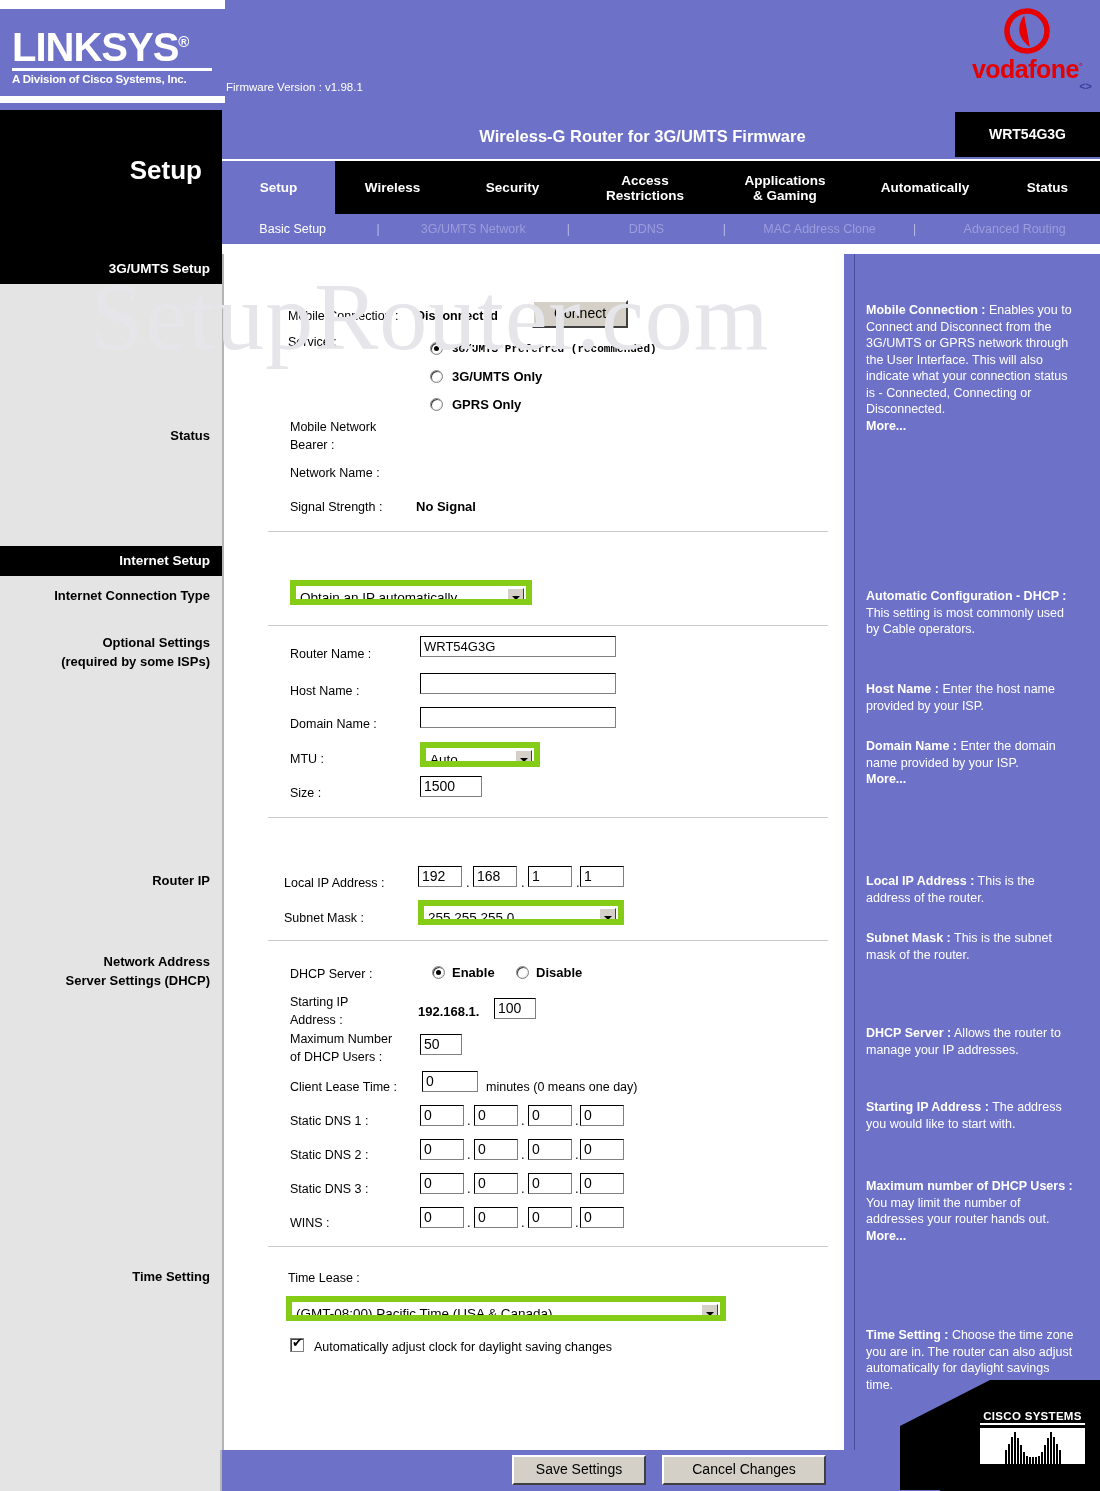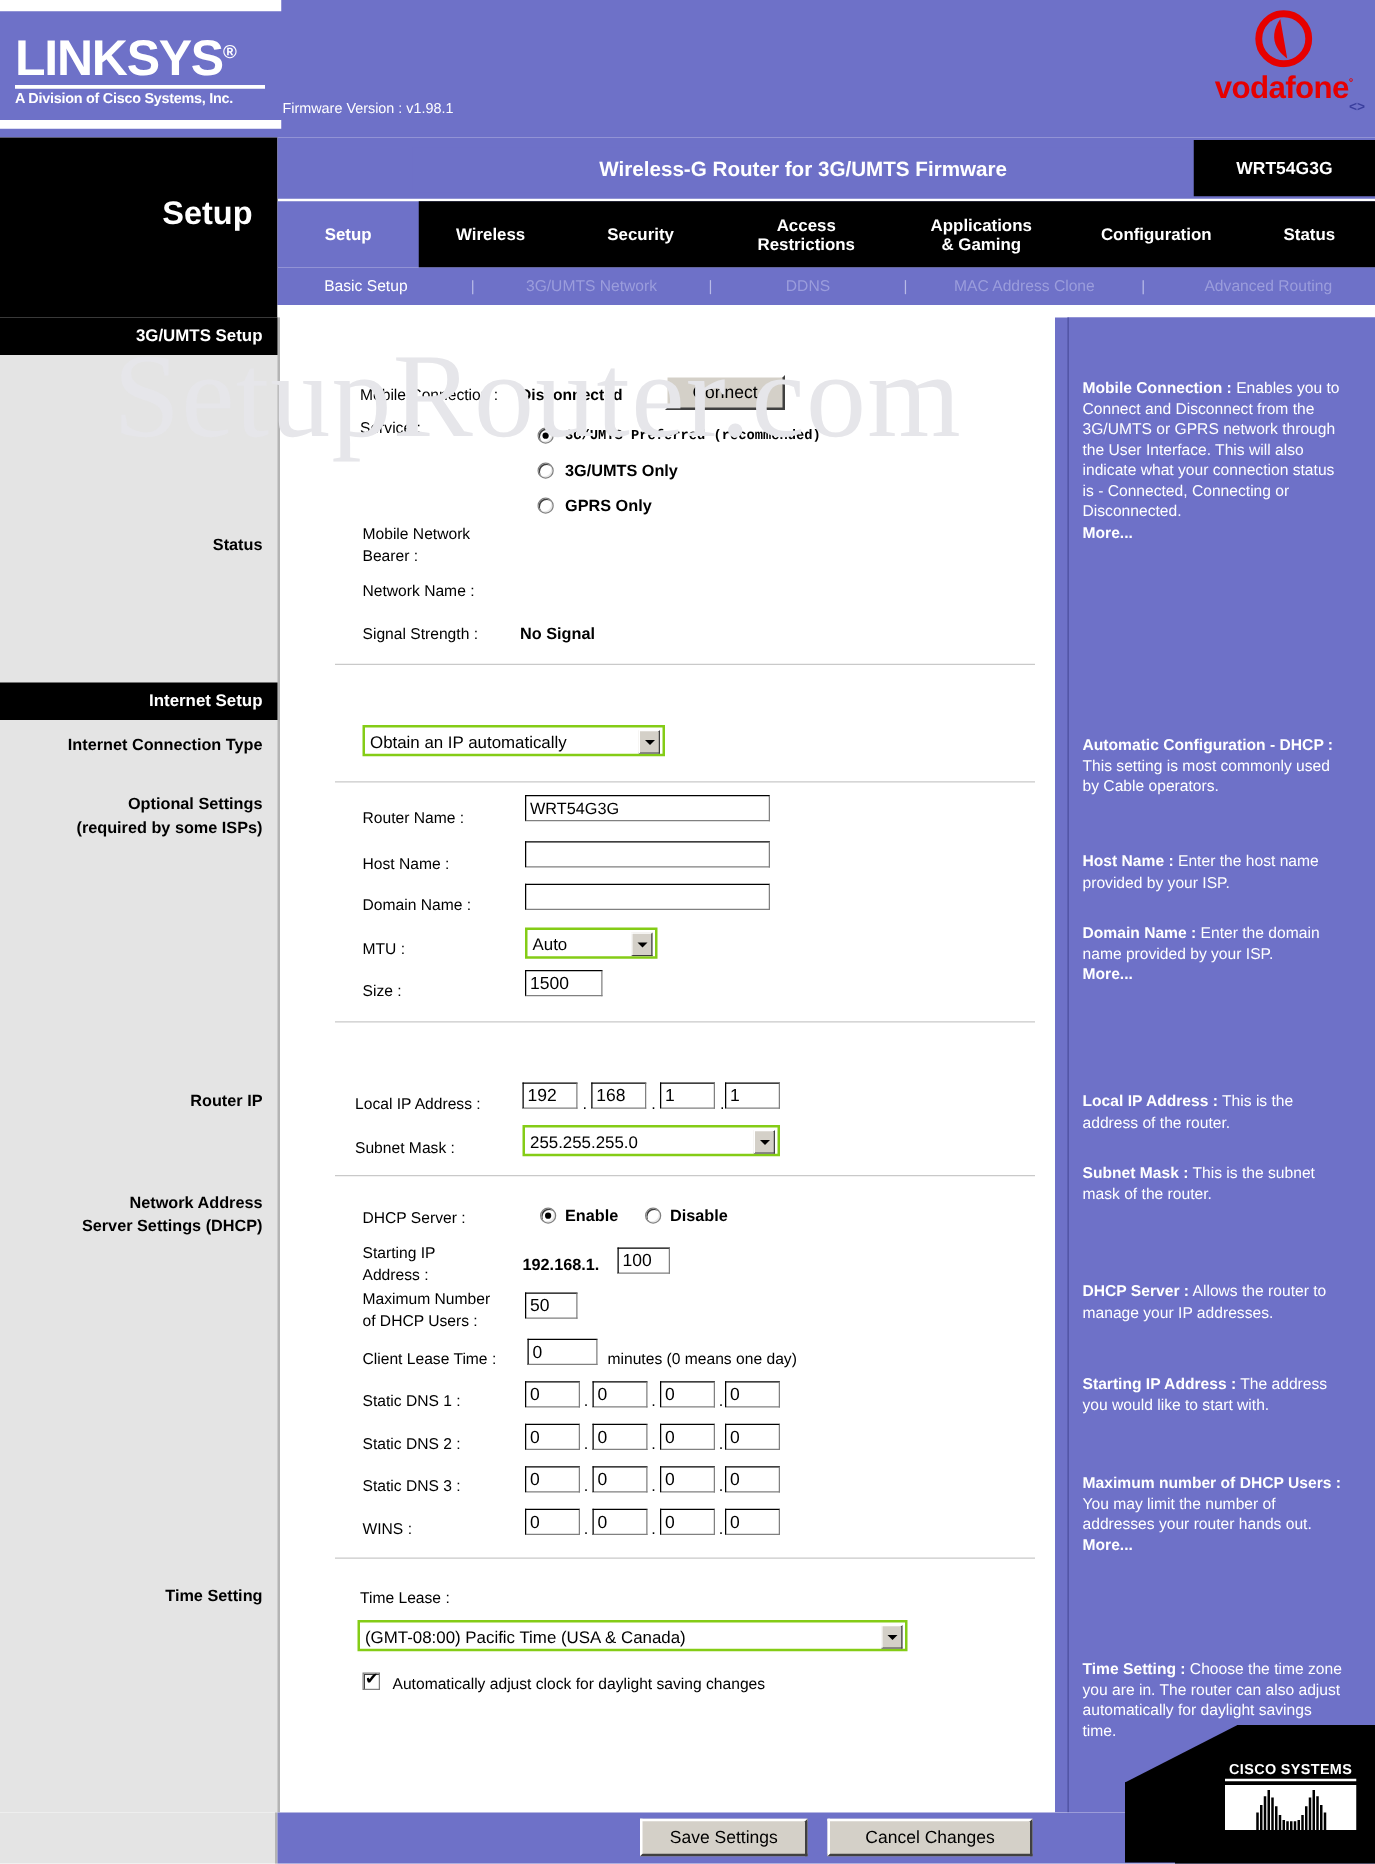--- a/index.html
+++ b/index.html
@@ -196,21 +196,21 @@
     background:#ffffff;
     font-family:"Liberation Sans", sans-serif;
     font-size:13px;color:#000000;
     box-sizing:border-box;
     padding:1px 3px;
     line-height:17px;
     height:21px;
   }
   .sel{
     position:absolute;
-    border:2px solid #84cc16;
+    border:6px solid #84cc16;
     background:#ffffff;
     font-size:13.5px;color:#000000;
     box-sizing:border-box;
     padding:1px 22px 1px 4px;
     line-height:21px;
     height:25px;
     white-space:nowrap;
     overflow:hidden;
   }
   .sel .arrow{
@@ -351,21 +351,21 @@
     <div class="nav-item w2">
         <span>Security</span>
       </div>
     <div class="nav-item w3">
         <span class="nl">Access<br>Restrictions</span>
       </div>
     <div class="nav-item w4">
         <span class="nl">Applications<br>&amp; Gaming</span>
       </div>
     <div class="nav-item w5">
-        <span>Configuration</span>
+        <span>Automatically</span>
       </div>
     <div class="nav-item w6">
         <span>Status</span>
       </div>
   </div>
 
   <div class="subnav">
     <div class="subnav-item active" style="width:145px;">Basic Setup</div>
     <div class="subnav-sep">|</div>
     <div class="subnav-item" style="width:165px;">3G/UMTS Network</div>
@@ -430,21 +430,21 @@
       <div class="flabel" style="left:66px;top:392px;">Router Name :</div>
       <div class="tbox" style="left:196px;top:382px;width:196px;">WRT54G3G</div>
 
       <div class="flabel" style="left:66px;top:429px;">Host Name :</div>
       <div class="tbox" style="left:196px;top:419px;width:196px;"></div>
 
       <div class="flabel" style="left:66px;top:462px;">Domain Name :</div>
       <div class="tbox" style="left:196px;top:453px;width:196px;"></div>
 
       <div class="flabel" style="left:66px;top:497px;">MTU :</div>
-      <div class="sel" style="left:196px;top:488px;width:106px;">
+      <div class="sel" style="left:196px;top:488px;width:120px;">
         <span>Auto</span>
         <span class="arrow"></span>
       </div>
 
       <div class="flabel" style="left:66px;top:531px;">Size :</div>
       <div class="tbox" style="left:196px;top:522px;width:62px;font-size:14px;">1500</div>
 
       <div class="hr" style="left:44px;top:563px;width:560px;"></div>
 
       <div class="flabel" style="left:60px;top:621px;">Local IP Address :</div>

